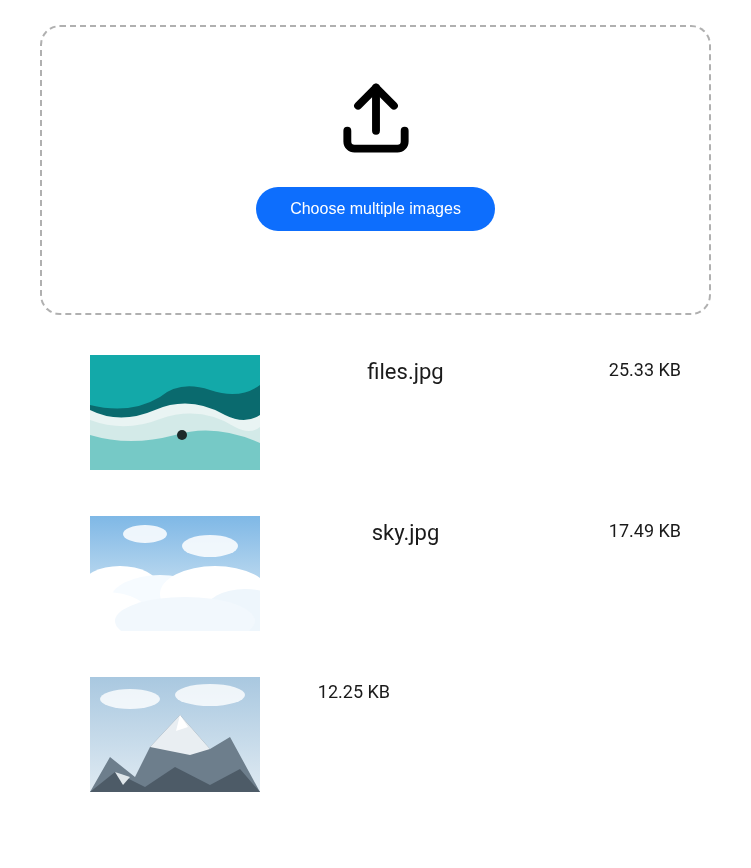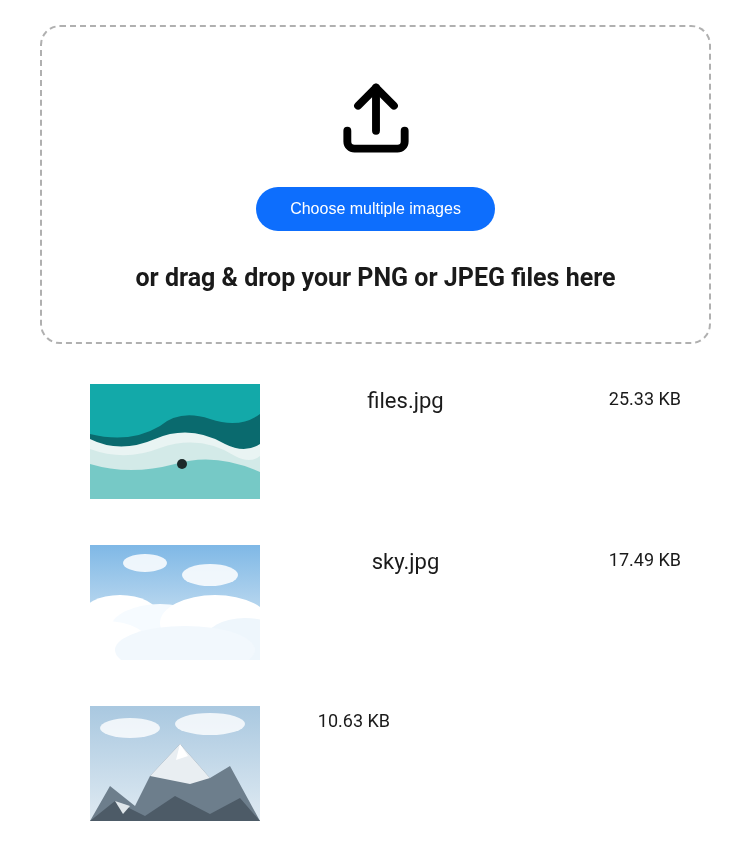--- a/index.html
+++ b/index.html
@@ -91,21 +91,20 @@
   <div class="upload-icon">
     <svg viewBox="0 0 24 24">
       <path d="M4 15 v3 a2 2 0 0 0 2 2 h12 a2 2 0 0 0 2 -2 v-3"></path>
       <path d="M7 8 l5 -5 l5 5"></path>
       <path d="M12 3 v12"></path>
     </svg>
   </div>
   <div>
     <button class="choose-button">Choose multiple images</button>
   </div>
-  <div class="drag-text">or drag &amp; drop your PNG or JPEG files here</div>
 </div>
 
 <div class="file-list">
 
   <div class="file-row">
     <div class="thumb">
       <svg viewBox="0 0 170 115" preserveAspectRatio="xMidYMid slice">
         <rect width="170" height="115" fill="#0a6a6e"></rect>
         <path d="M0,0 L170,0 L170,30 Q150,45 120,35 Q90,25 70,42 Q40,60 0,50 Z" fill="#13a9a9"></path>
         <path d="M0,55 Q30,70 65,55 Q100,40 135,60 Q155,70 170,60 L170,115 L0,115 Z" fill="#e9f4f3"></path>
@@ -155,16 +154,16 @@
         <rect width="170" height="115" fill="url(#skym)"></rect>
         <ellipse cx="40" cy="22" rx="30" ry="10" fill="#ffffff" opacity="0.8"></ellipse>
         <ellipse cx="120" cy="18" rx="35" ry="11" fill="#ffffff" opacity="0.8"></ellipse>
         <polygon points="0,115 20,80 45,100 60,70 90,38 120,72 140,60 170,115" fill="#6d7e8c"></polygon>
         <polygon points="60,70 90,38 120,72 100,78 80,74" fill="#e9eef2"></polygon>
         <polygon points="90,38 98,50 86,54" fill="#ffffff"></polygon>
         <polygon points="0,115 25,95 55,110 85,90 120,108 150,92 170,115" fill="#4d5b67"></polygon>
         <polygon points="25,95 40,100 33,108" fill="#dfe6ea"></polygon>
       </svg>
     </div>
-    <div class="file-size">10.63 KB</div>
+    <div class="file-size">12.25 KB</div>
   </div>
 
 </div>
 
 </body></html>

